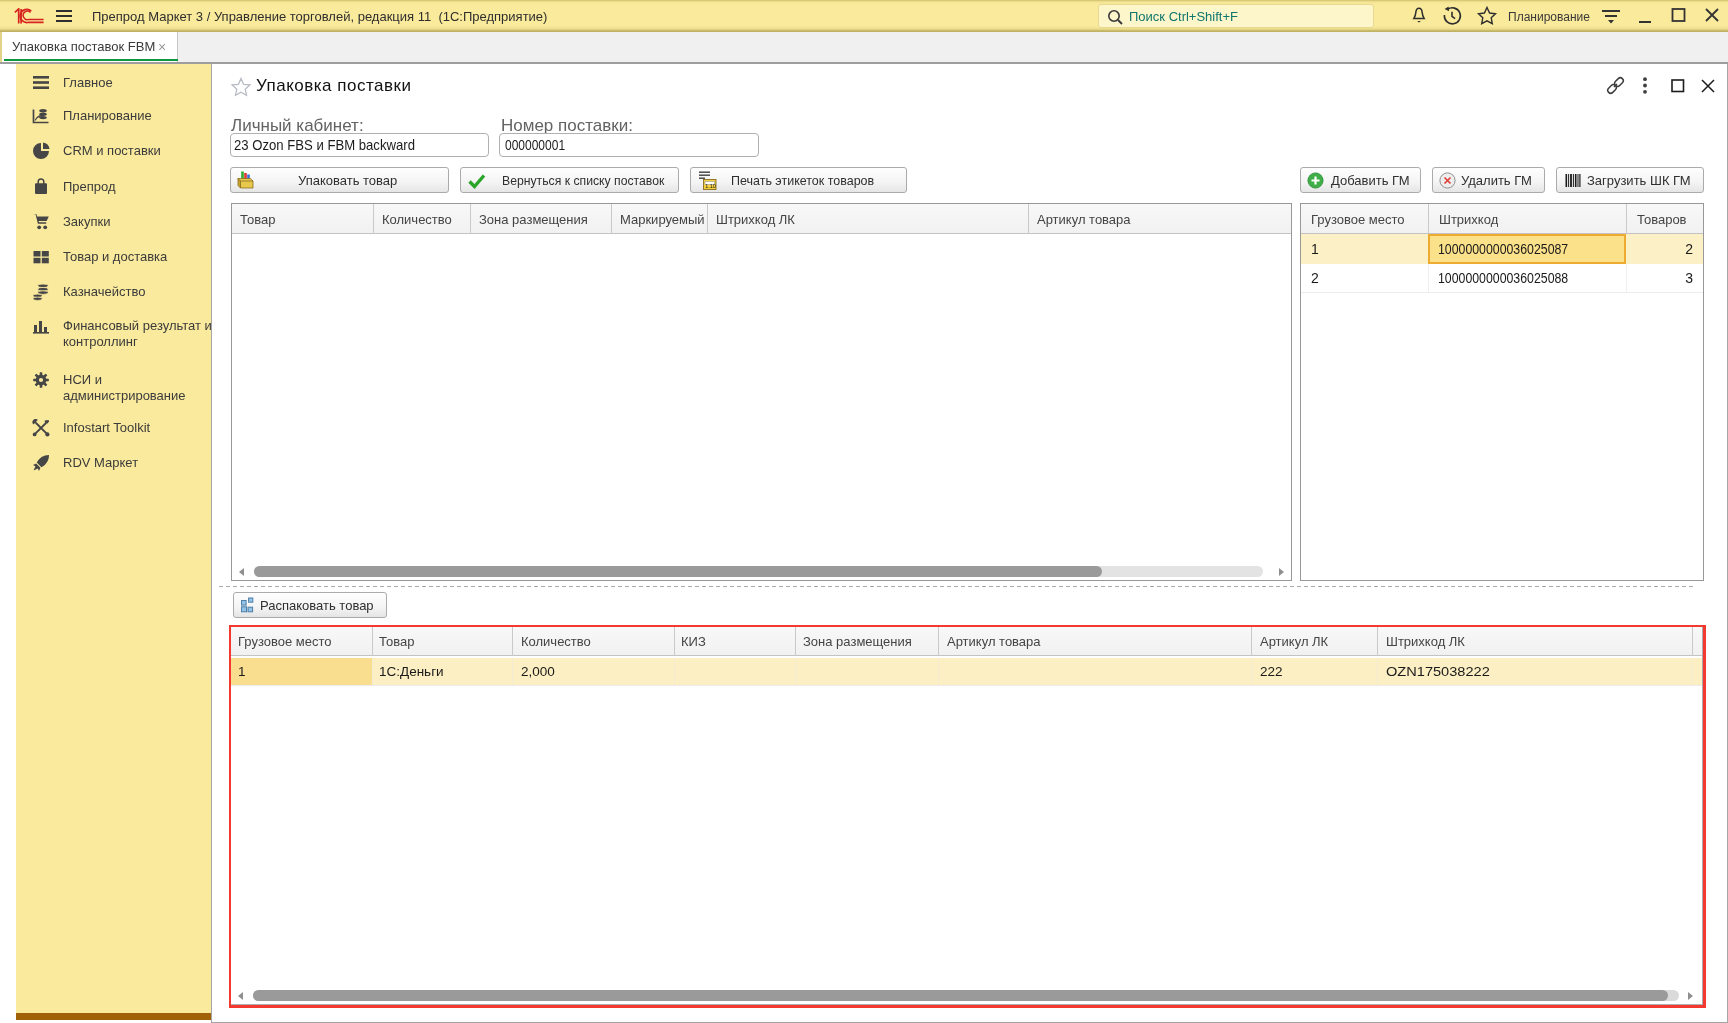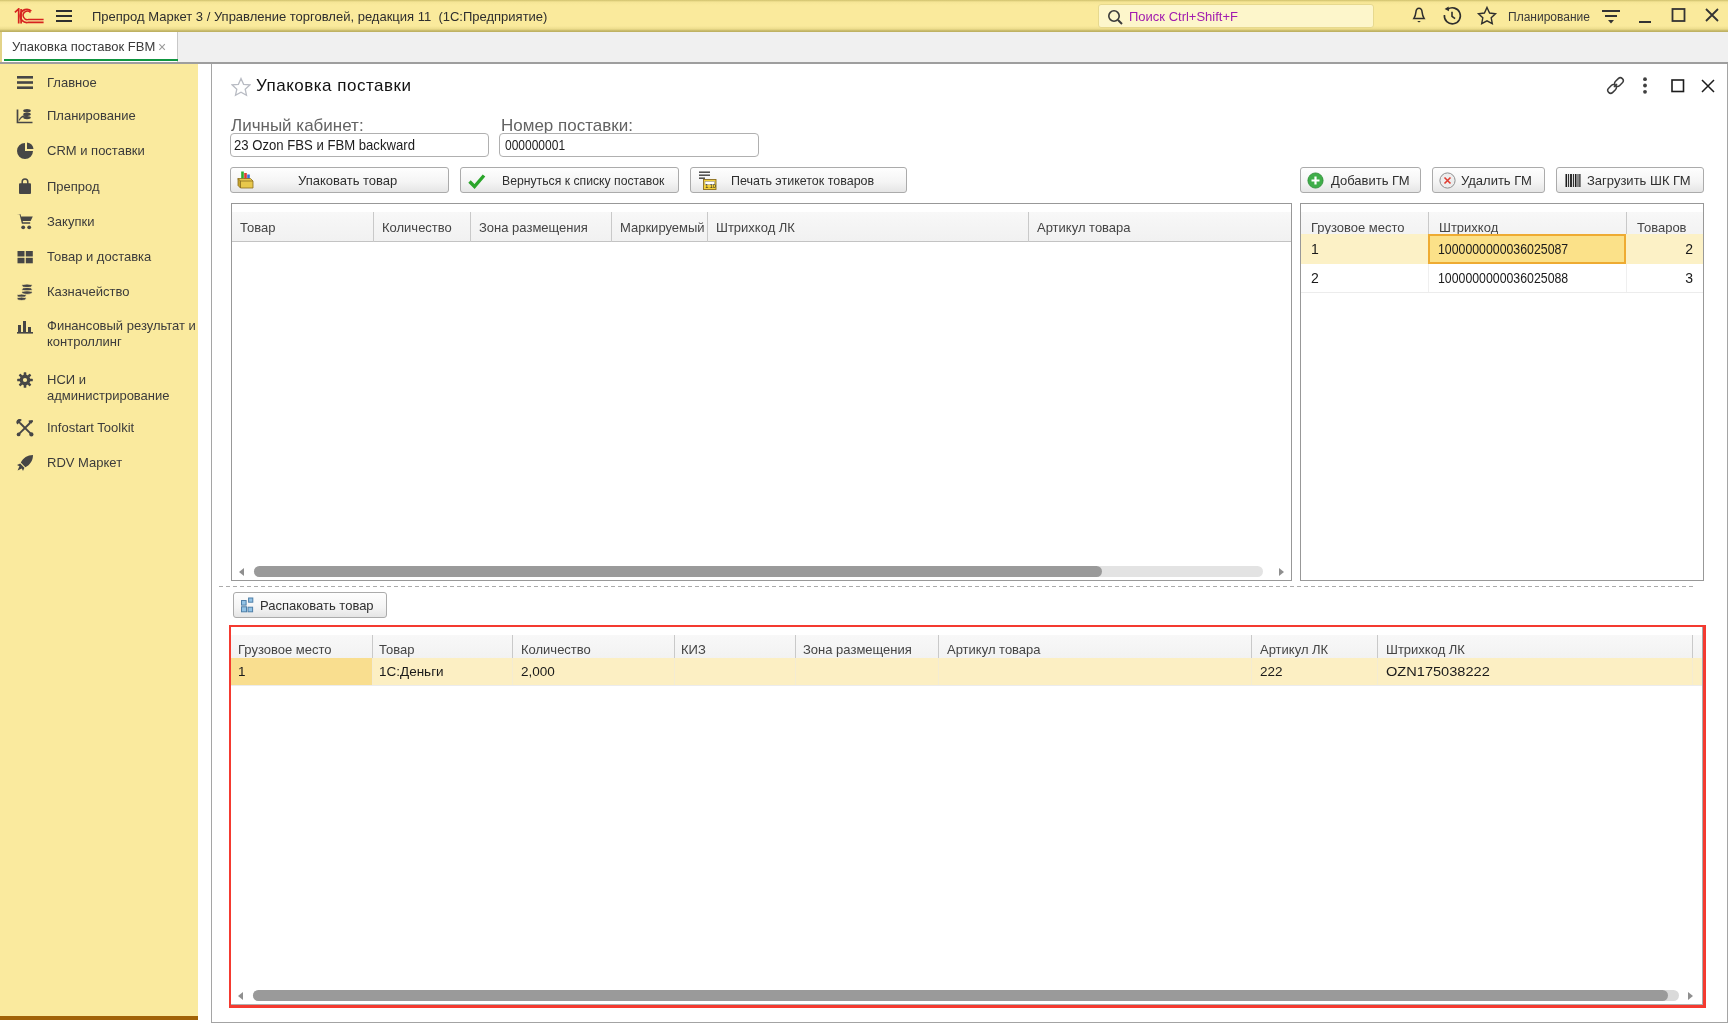--- a/index.html
+++ b/index.html
@@ -8,50 +8,50 @@
   .abs { position:absolute; }
 
   
   #topbar { position:absolute; left:0; top:0; width:1728px; height:32px;
     background:linear-gradient(to bottom,#cfc06c 0,#f5e595 2px,#faea9c 5px,#faea9c 26px,#ecdc8c 29px,#bfb263 31px,#bfb263 32px); }
   #logo1c { position:absolute; left:14px; top:8px; }
   #burger { position:absolute; left:56px; top:10px; width:16px; height:12px; }
   #burger div { height:2px; background:#2f2f2f; margin-bottom:3px; }
   #apptitle { position:absolute; left:92px; top:9px; font-size:13px; color:#2e2e2e; }
   #searchbox { position:absolute; left:1098px; top:4px; width:276px; height:24px; background:#fdf6cb; border:1px solid #e7d98e; border-radius:3px; }
-  #searchbox .ph { position:absolute; left:30px; top:4px; font-size:13px; color:#a21caf; }
+  #searchbox .ph { position:absolute; left:30px; top:4px; font-size:13px; color:#0f766e; }
   .tico { position:absolute; top:5px; }
   #admin { position:absolute; left:1508px; top:10px; font-size:12px; color:#3a3a3a; }
 
   
   #tabbar { position:absolute; left:0; top:32px; width:1728px; height:32px; background:#f0f0f0; border-bottom:2px solid #9e9e9e; z-index:5; }
   #tab1 { position:absolute; left:0; top:0; width:178px; height:30px; background:#fff; border-right:1px solid #c8c8c8; }
   #tab1 .lbl { position:absolute; left:12px; top:7px; font-size:13px; color:#3a3a3a; }
   #tab1 .grn { position:absolute; left:4px; bottom:1px; width:174px; height:2.5px; background:#0f9640; }
   #tab1 .x { position:absolute; left:158px; top:7px; font-size:14px; color:#9a9a9a; }
 
   
-  #sidebar { position:absolute; left:0; top:63px; width:198px; height:957px;
-    background:#faea9e; border-bottom:4px solid #a16207; }
+  #sidebar { position:absolute; left:16px; top:63px; width:198px; height:957px;
+    background:#faea9e; border-bottom:7px solid #a16207; }
   .mi { position:absolute; left:0; width:211px; color:#3b3b3b; font-size:13px; }
   .mi .ic { position:absolute; left:16px; top:0; width:18px; height:18px; }
   .mi .tx { position:absolute; left:47px; top:1px; line-height:16px; }
 
   
   #content { position:absolute; left:211px; top:63px; width:1517px; height:960px; background:#fff; border-left:1px solid #a5a5a5; border-right:1px solid #a5a5a5; }
   
   #ctitle { position:absolute; left:44px; top:13px; font-size:17px; letter-spacing:0.5px; color:#111; }
   .flabel { position:absolute; font-size:17px; color:#636363; }
   .finput { position:absolute; height:24px; background:#fff; border:1px solid #b0b0b0; border-radius:4px; font-size:13px; color:#1c1c1c; line-height:22px; padding-left:5px; }
   .btn { position:absolute; height:26px; background:linear-gradient(to bottom,#fefefe 0,#f4f4f4 60%,#e5e5e5 100%); border:1px solid #ababab; border-radius:3px; font-size:13px; color:#2f2f2f; text-align:center; }
   .btn .bt { position:relative; top:5px; }
 
   
   .tbl { position:absolute; border:1px solid #989898; background:#fff; }
-  .thead { position:absolute; left:0; top:0; width:100%; height:30px; background:linear-gradient(to bottom,#f8f8f8,#f1f1f1); border-bottom:1px solid #c3c3c3;margin-top:8px; }
+  .thead { position:absolute; left:0; top:0; width:100%; height:30px; background:linear-gradient(to bottom,#f8f8f8,#f1f1f1); border-bottom:1px solid #c3c3c3; }
   .th { position:absolute; top:8px; font-size:13px; color:#444; white-space:nowrap; overflow:hidden; }
   .colline { position:absolute; top:0; width:1px; height:30px; background:#c9c9c9; }
   .cell { position:absolute; font-size:13.5px; color:#1a1a1a; white-space:nowrap; }
 
   
   .hscroll { position:absolute; height:17px; }
   .hthumb { position:absolute; top:3px; height:11px; background:#9a9a9a; border-radius:6px; }
   .tri-l { position:absolute; top:4.5px; width:0; height:0; border-top:4px solid transparent; border-bottom:4px solid transparent; border-right:5.5px solid #8f8f8f; }
   .tri-r { position:absolute; top:4.5px; width:0; height:0; border-top:4px solid transparent; border-bottom:4px solid transparent; border-left:5.5px solid #8f8f8f; }
 

